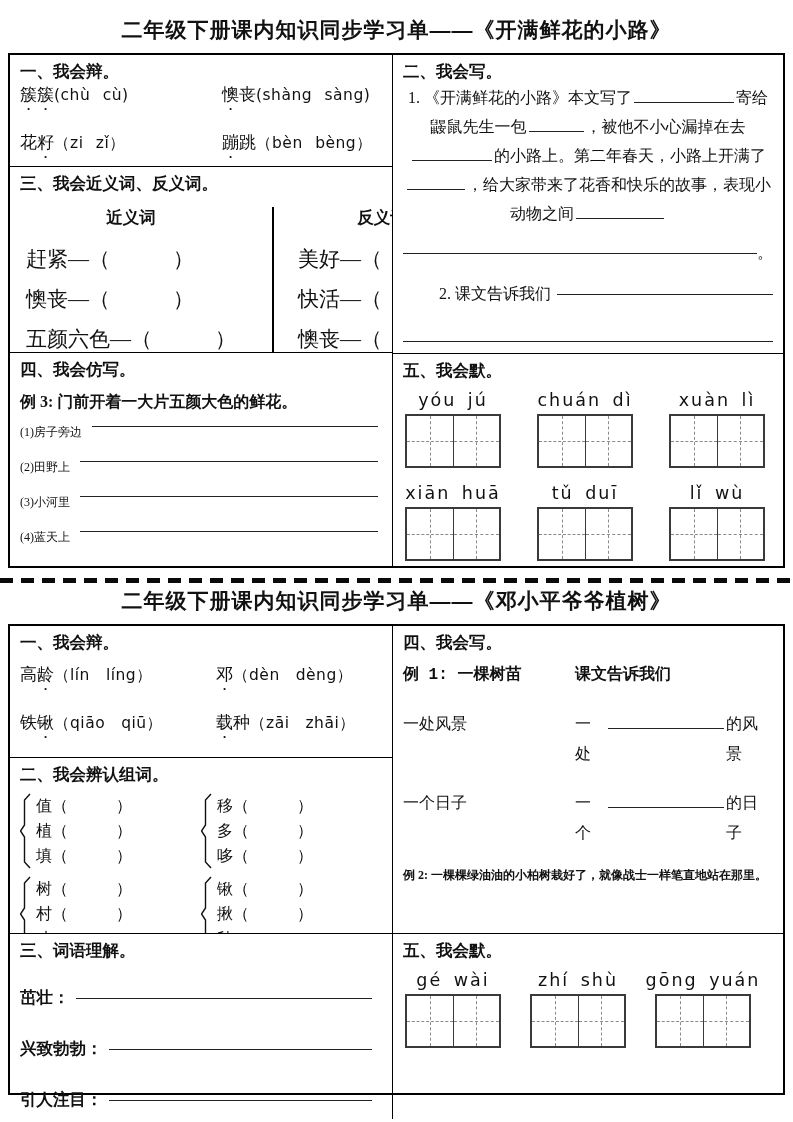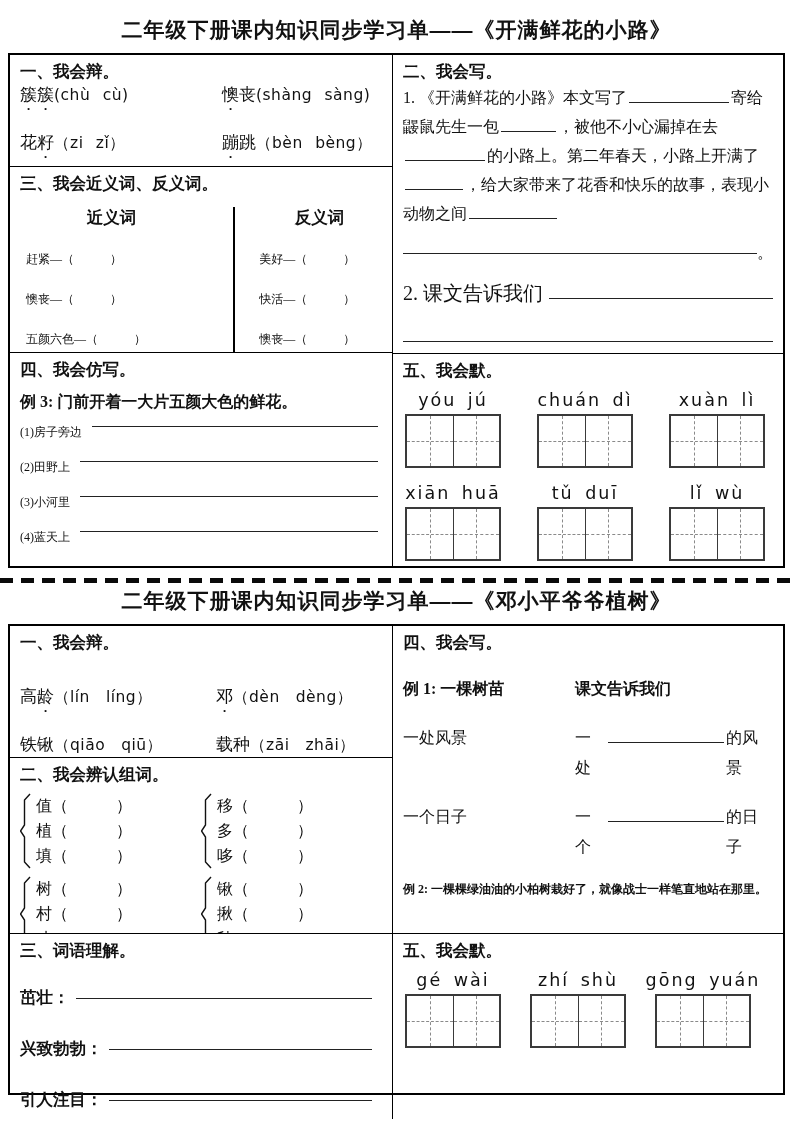--- a/index.html
+++ b/index.html
@@ -11,37 +11,37 @@
   .tbl.s1{height:511px;}
   .tbl.s2{height:467px;}
   .col{display:flex;flex-direction:column;min-width:0;}
   .col-left{border-right:1.7px solid #000;}
   .cell{box-sizing:border-box;padding:6px 10px 4px;overflow:hidden;}
   .cell.bline{border-bottom:1.7px solid #000;}
   .grow-cell{flex:1;}
   .sec-h{font-weight:bold;font-size:16.5px;line-height:22px;}
   
   .bian-grid{display:grid;grid-template-columns:202px 1fr;row-gap:17px;font-size:17px;}
-  .bian-grid.b2{grid-template-columns:196px 1fr;margin-top:31px;}
+  .bian-grid.b2{grid-template-columns:196px 1fr;margin-top:9px;}
   .dot{ -webkit-text-emphasis:filled dot #111; -webkit-text-emphasis-position:under right;
         text-emphasis:filled dot #111; text-emphasis-position:under right;}
   .py{font-family:"DejaVu Sans",sans-serif;font-size:15.5px;letter-spacing:0.5px;word-spacing:7px;}
   
   .jf-wrap{display:grid;grid-template-columns:1fr 1.02fr;margin-top:12px;}
   .jf-col{padding:0 2px 8px 6px;}
   .jf-col.right{border-left:2.6px solid #000;padding-left:24px;margin-left:34px;}
   .jf-h{font-weight:bold;font-size:16.5px;text-align:center;margin-bottom:10px;}
-  .jf-item{font-size:12px;line-height:40px;white-space:pre;}
+  .jf-item{font-size:21px;line-height:40px;white-space:pre;}
   
   .bl{display:inline-block;border-bottom:1.4px solid #222;height:0.95em;vertical-align:baseline;}
   .grow{flex:1;margin-bottom:3px;margin-left:6px;}
-  .q-row{display:flex;line-height:29px;margin-top:8px;font-size:20px;}
+  .q-row{display:flex;line-height:29px;margin-top:8px;font-size:16px;margin-left:36px;}
   .fl-row{display:flex;line-height:29px;margin-top:18px;font-size:16px;}
   .fl-row .grow{margin-left:0;}
-  .para{font-size:16px;line-height:29px;}
+  .para{font-size:16px;line-height:29px;text-align:center;}
   .para .bl{margin:0 2px;}
   
   .fx-ex{font-weight:bold;font-size:16px;margin-top:8px;line-height:26px;}
   .fx-row{display:flex;font-size:12px;line-height:35px;}
   .fx-row .grow{margin-bottom:5px;margin-left:10px;margin-right:4px;}
   
   .mo-row{display:flex;gap:36px;margin-top:6px;padding-left:2px;}
   .mo-row.g2{gap:29px;}
   .mo-row + .mo-row{margin-top:13px;}
   .mo-unit{width:96px;flex:0 0 auto;}
@@ -58,21 +58,21 @@
   .zc-rows{display:flex;flex-direction:column;}
   .zc-row{font-size:16px;line-height:25px;white-space:pre;}
   .brace{flex:0 0 auto;}
   
   .cy-row{display:flex;font-size:16.5px;line-height:30px;margin-top:21px;}
   .cy-row .lbl{font-weight:bold;}
   .cy-row .grow{margin-right:10px;}
   
   .xr{display:flex;font-size:16px;line-height:30px;margin-top:19px;align-items:baseline;}
   .xr .w172{width:172px;flex:0 0 auto;}
-  .xr.bold{font-weight:bold;margin-top:20px;}
+  .xr.bold{font-weight:bold;margin-top:6px;font-family:Liberation Mono, monospace;}
   .xr .bl{margin:0 2px 3px;}
   .ex2{font-weight:bold;font-size:12px;line-height:39px;margin-top:8px;}
   
   .divider{height:4.5px;margin:10px -8px 4px;
     background:repeating-linear-gradient(90deg,#0a0a0a 0 13px,transparent 13px 21px);}
 </style>
 </head>
 <body>
 
 <div class="page">

